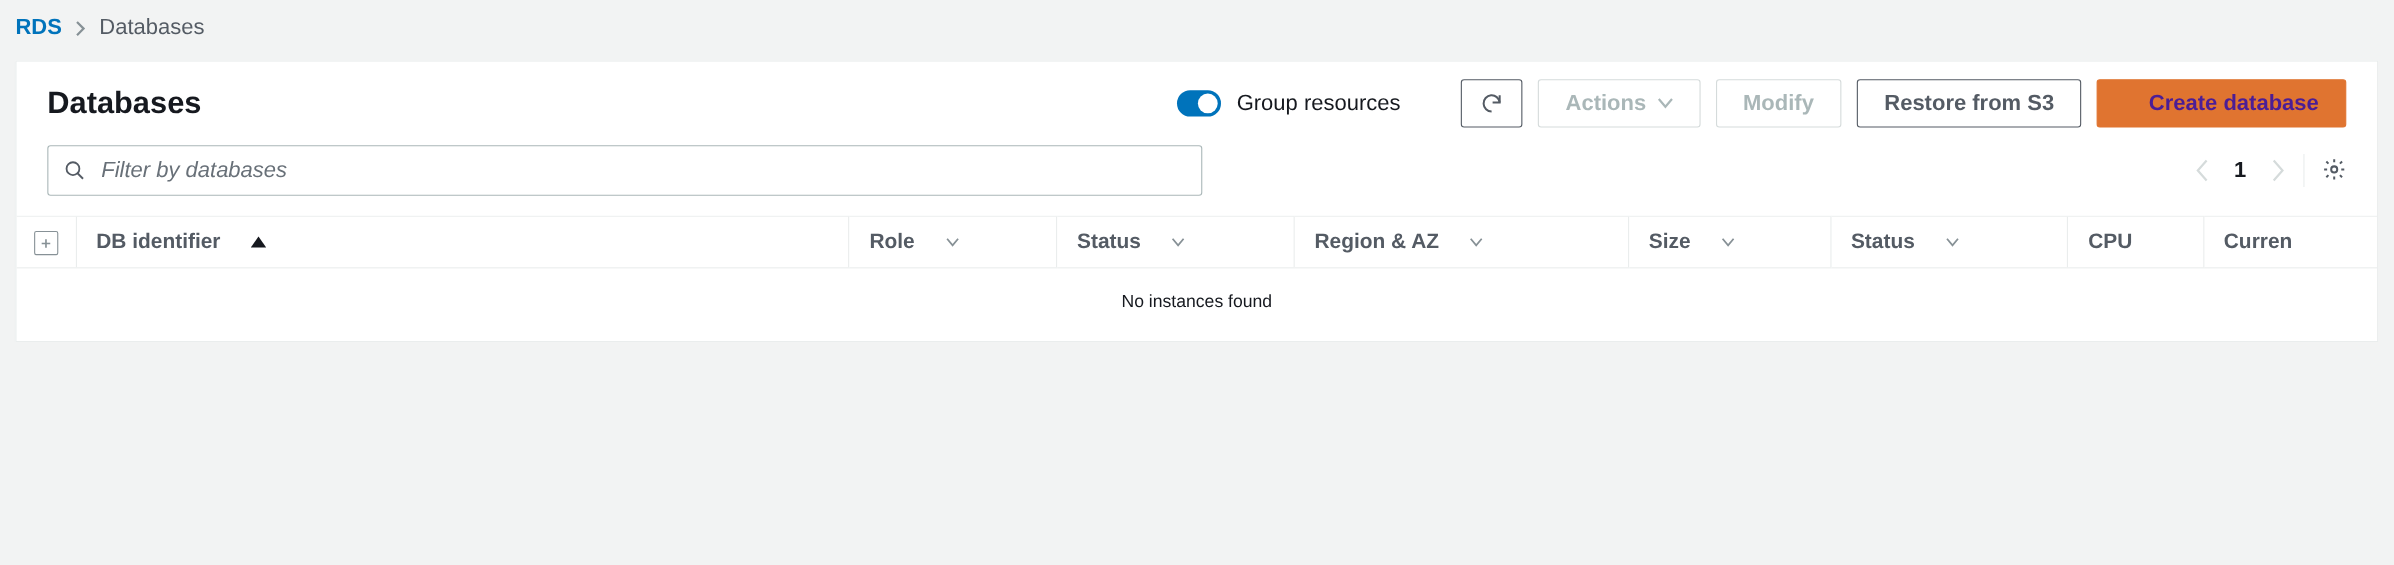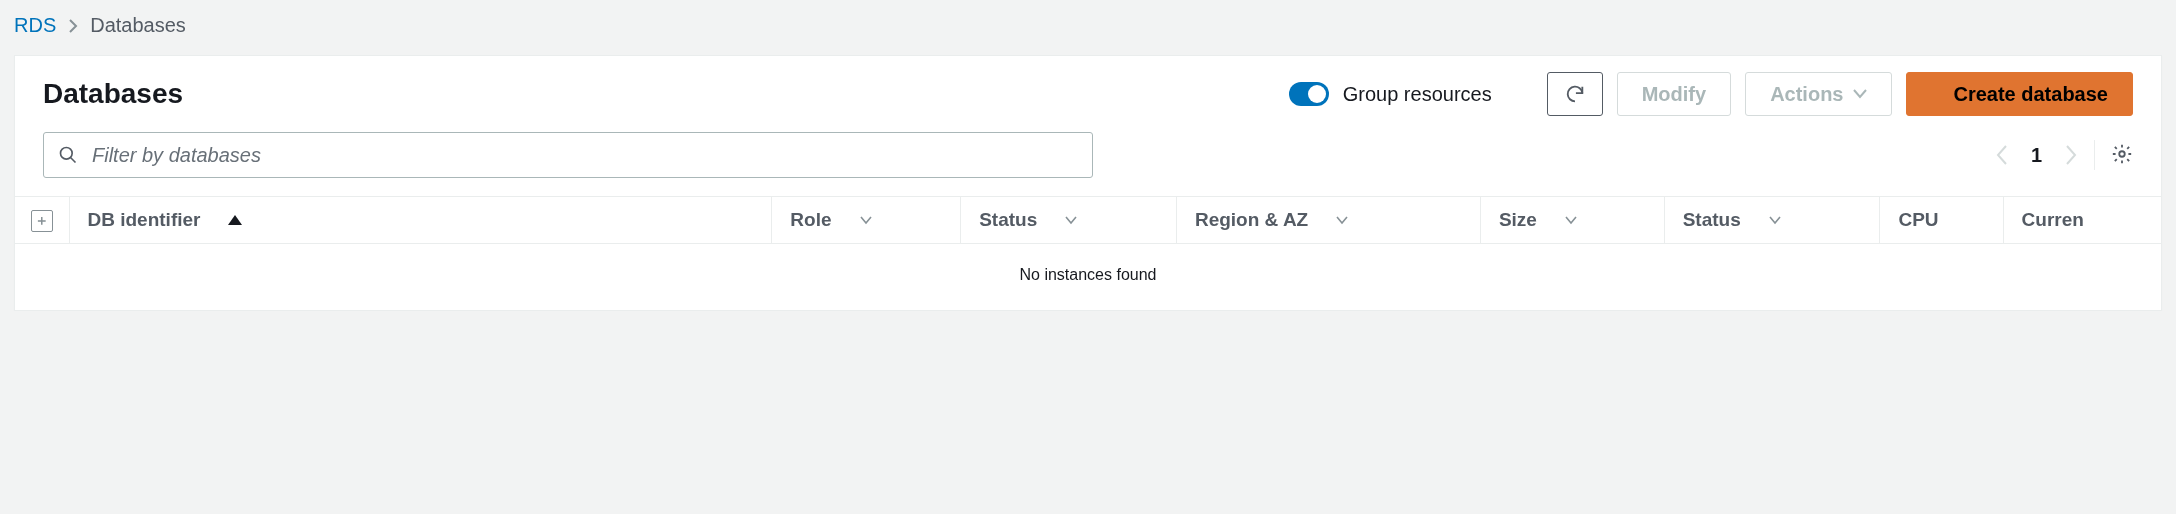--- a/index.html
+++ b/index.html
@@ -12,21 +12,21 @@
     -webkit-font-smoothing: antialiased;
   }
   .page { padding: 10px 0 0 0; }
 
   
   .breadcrumb {
     display:flex; align-items:center; gap:12px;
     font-size:20px;
     padding: 4px 14px 18px 14px;
   }
-  .breadcrumb a { color:#0073bb; text-decoration:none; }
+  .breadcrumb a { color:#0073bb; text-decoration:none;font-weight:bold; }
   .breadcrumb .sep { color:#879196; display:flex; align-items:center }
   .breadcrumb .cur { color:#545b64; }
 
   
   .panel {
     margin: 0 14px 0 14px;
     background:#ffffff;
     border: 1px solid #eaeded;
     box-shadow: 0 1px 1px rgba(0,0,0,0.04);
   }
@@ -57,21 +57,21 @@
     gap:10px;
     height:44px; padding: 0 24px;
     font-size:20px; font-weight:700;
     border-radius:3px; cursor:pointer;
     background:#fff; color:#545b64;
     border:1px solid #545b64;
     white-space:nowrap;
   }
   .btn.icon-only { padding:0; width:56px; }
   .btn.disabled { color:#aab7b8; border-color:#d5dbdb; cursor:default; }
-  .btn.primary { background:#e07430; border-color:#e07430; color:#000000;padding-left:46px; }
+  .btn.primary { background:#e07430; border-color:#e07430; color:#4c1d95;padding-left:46px; }
 
   .header-actions { display:flex; align-items:center; gap:14px; }
 
   
   .tools-row {
     display:flex; align-items:center;
     padding: 0 28px 18px 28px; gap:20px;
   }
   .filter {
     flex:1 1 auto;
@@ -157,29 +157,32 @@
       <div class="header-actions">
         <button class="btn icon-only">
           <span class="icon">
             <svg width="22" height="22" viewBox="0 0 24 24">
                 <path d="M20 11A8 8 0 1 0 12 20" fill="none" stroke="#545b64" stroke-width="2"></path>
                 <path d="M20 4v7h-7" fill="none" stroke="#545b64" stroke-width="2"></path>
               </svg>
           </span>
         </button>
         <button class="btn disabled">
-          <span>Modify</span>
-        </button>
-        <button class="btn disabled">
           <span>Actions</span>
           <span class="tri">
             <svg width="14" height="10" viewBox="0 0 14 10">
                 <path d="M1 1l6 7 6-7" fill="none" stroke="#aab7b8" stroke-width="2"></path>
               </svg>
           </span>
+        </button>
+        <button class="btn disabled">
+          <span>Modify</span>
+        </button>
+        <button class="btn">
+          <span>Restore from S3</span>
         </button>
         <button class="btn primary">
           <span>Create database</span>
         </button>
       </div>
     </div>
 
     <div class="tools-row">
       <div class="filter">
         <span class="icon">

